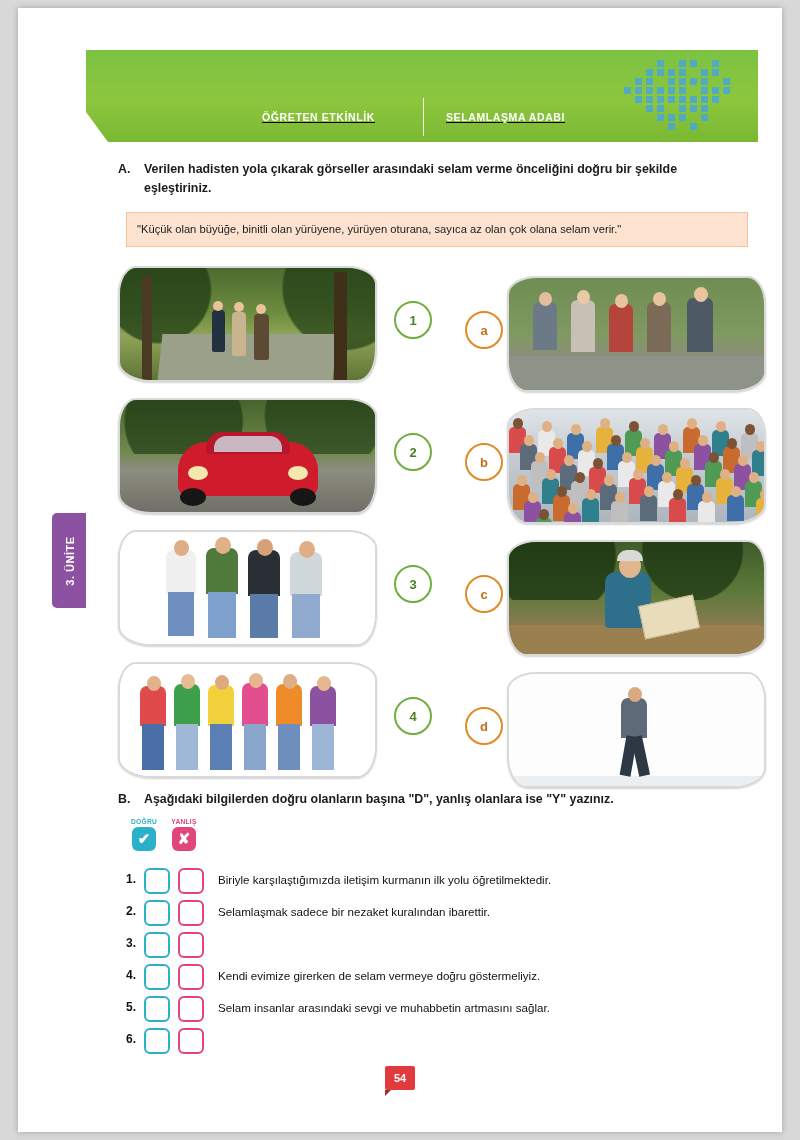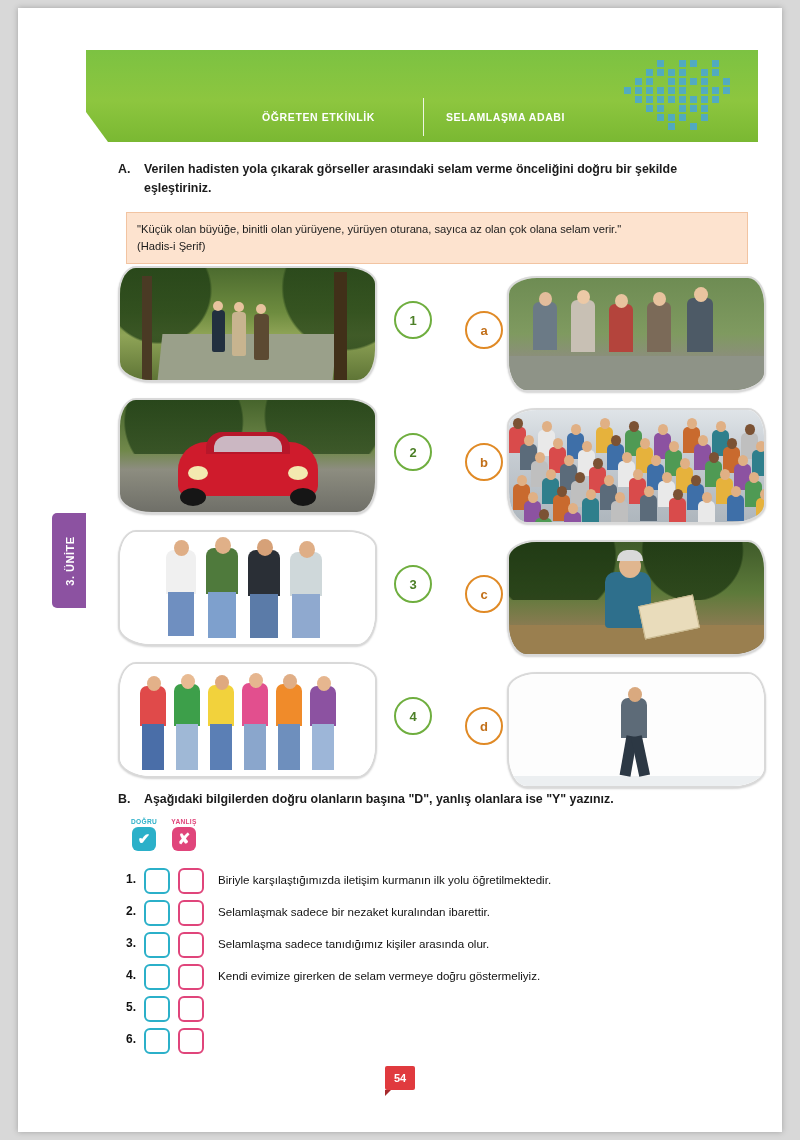--- a/index.html
+++ b/index.html
@@ -78,20 +78,21 @@
     font-weight: bold;
     letter-spacing: .2px;
   }
   .banner-texts {
     position: absolute;
     left: 150px;
     top: 48px;
     width: 420px;
     display: flex;
     align-items: center;
+    text-decoration: underline;
   }
   .banner-texts .t1 {
     color: #ffffff;
     font-size: 10.5px;
     font-weight: bold;
     letter-spacing: .6px;
     width: 165px;
     text-align: center;
   }
   .banner-texts .sep {
@@ -371,21 +372,20 @@
     <span>3. ÜNİTE</span>
   </div>
 
   <div class="sec-a">
     <div class="q-line">
       <div class="q-letter">A.</div>
       <div>Verilen hadisten yola çıkarak görseller arasındaki selam verme önceliğini doğru bir şekilde eşleştiriniz.</div>
     </div>
     <div class="hadith">
       <div>"Küçük olan büyüğe, binitli olan yürüyene, yürüyen oturana, sayıca az olan çok olana selam verir."</div>
-      <div>(Hadis-i Şerif)</div>
     </div>
   </div>
 
   <div class="match">
 
     <div class="left-col">
 
       <div class="photo-card blob-l" style="top:0;">
         <div class="ph">
           <div style="position:absolute;inset:0;background:linear-gradient(180deg,#4c6b2f 0%,#6e8c3f 40%,#8fa457 60%,#5f7536 100%);"></div>
@@ -659,38 +659,38 @@
       </div>
       <div class="tf-text">Selamlaşmak sadece bir nezaket kuralından ibarettir.</div>
     </div>
 
     <div class="tf-row" style="top:142px;">
       <div class="tf-num">3.</div>
       <div class="tf-boxes">
         <div class="chk d"></div>
         <div class="chk y"></div>
       </div>
-      <div class="tf-text">Selamlaşma sadece tanıdığımız kişiler arasında olur.</div>
     </div>
 
     <div class="tf-row" style="top:174px;">
       <div class="tf-num">4.</div>
       <div class="tf-boxes">
         <div class="chk d"></div>
         <div class="chk y"></div>
       </div>
       <div class="tf-text">Kendi evimize girerken de selam vermeye doğru göstermeliyiz.</div>
     </div>
 
     <div class="tf-row" style="top:206px;">
       <div class="tf-num">5.</div>
       <div class="tf-boxes">
         <div class="chk d"></div>
         <div class="chk y"></div>
       </div>
+      <div class="tf-text">Selam insanlar arasındaki sevgi ve muhabbetin artmasını sağlar.</div>
     </div>
 
     <div class="tf-row" style="top:238px;">
       <div class="tf-num">6.</div>
       <div class="tf-boxes">
         <div class="chk d"></div>
         <div class="chk y"></div>
       </div>
     </div>
   </div>

